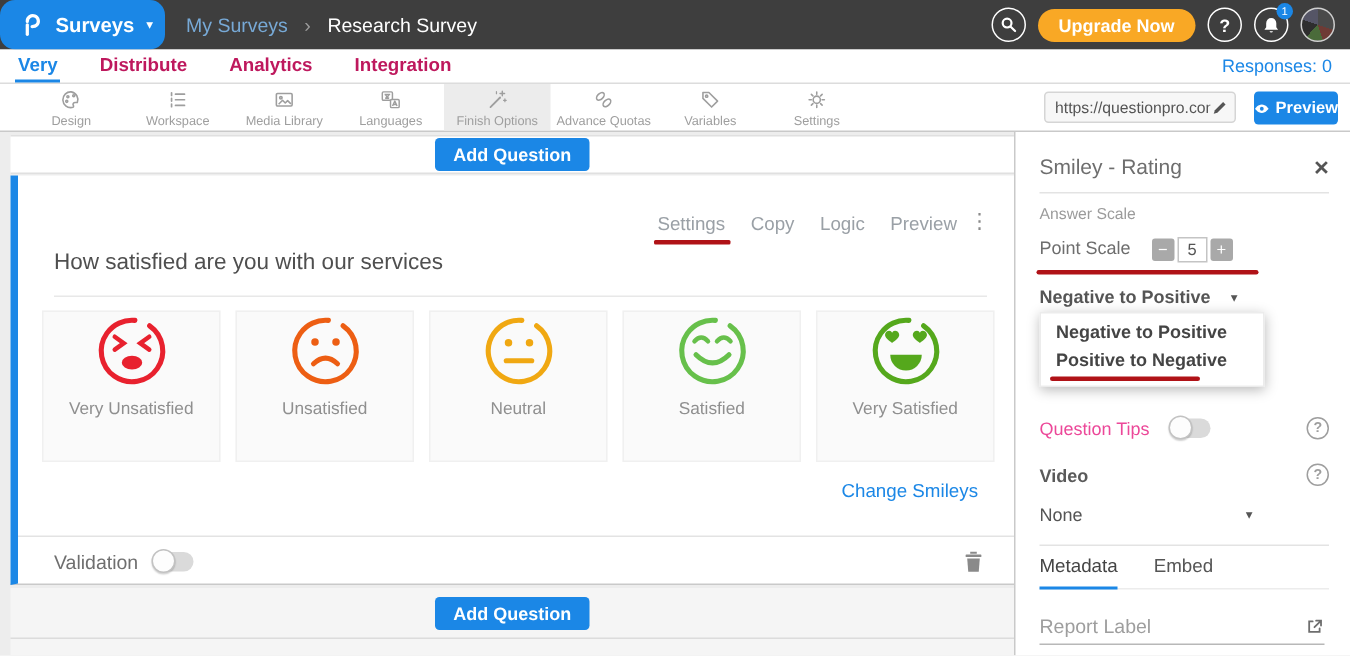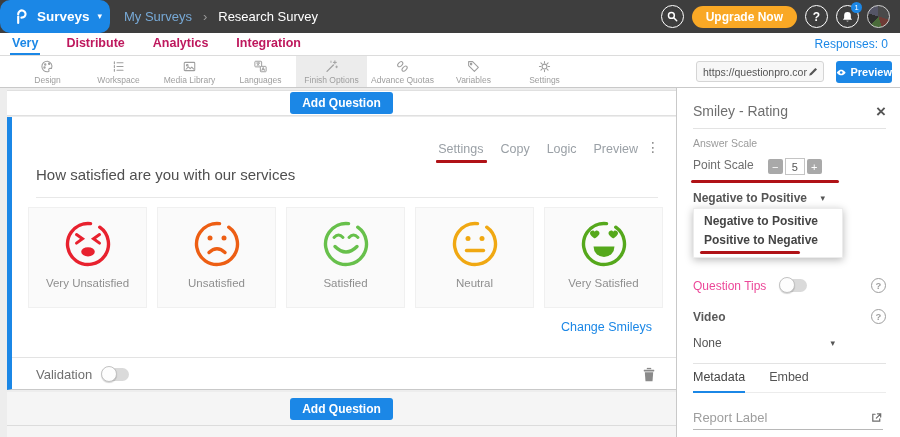--- a/index.html
+++ b/index.html
@@ -45,21 +45,21 @@
   .btn-add { background:#1b87e6; color:#fff; font-size:12px; font-weight:bold; padding:4px 12px; border-radius:3px; border:none; cursor:pointer; font-family:inherit; }
 
   .qcard { position:absolute; left:7px; top:29px; right:0; height:273px; background:#fff; border-left:5px solid #1b87e6; border-bottom:1px solid #c9c9c9; }
   .qtabs { position:absolute; top:25px; right:38px; display:flex; gap:17px; font-size:12.5px; color:#9aa0a6; }
   .qtab { cursor:pointer; position:relative; }
   .ann-under { position:absolute; left:-2px; right:-4px; bottom:-7px; height:3px; background:#b01217; border-radius:1px; }
   .kebab { position:absolute; top:22px; right:16px; font-size:14px; color:#8a8a8a; cursor:pointer; }
   .qtitle { position:absolute; top:49px; left:24px; font-size:15px; color:#4f4f4f; }
   .qtitle-line { position:absolute; top:80px; left:24px; right:18px; border-bottom:1px solid #e8e8e8; }
   .smiley-row { position:absolute; top:90px; left:16px; display:flex; gap:10px; }
-  .smiley-card { width:119px; height:101px; background:#fafafa; border:1px solid #f0f0f0; display:flex; flex-direction:column; align-items:center; padding-top:10px; cursor:pointer; }
+  .smiley-card { width:119px; height:101px; background:#fafafa; border:1px solid #f0f0f0; display:flex; flex-direction:column; align-items:center; cursor:pointer; }
   .smiley-label { margin-top:7px; font-size:11.5px; color:#8f8f8f; }
   .change-link { position:absolute; top:203px; right:24px; color:#1b87e6; font-size:12.5px; cursor:pointer; }
   .vdivider { position:absolute; top:240px; left:0; right:0; border-top:1px solid #e3e3e3; }
   .vrow { position:absolute; top:241px; left:0; right:0; height:32px; display:flex; align-items:center; padding:0 20px 0 24px; }
   .vlabel { font-size:13px; color:#6f6f6f; }
   .toggle { position:relative; width:27px; height:13px; background:#dadada; border-radius:7px; margin-left:10px; cursor:pointer; }
   .toggle .knob { position:absolute; left:-1px; top:-2px; width:16px; height:16px; background:#fdfdfd; border:1px solid #c2c2c2; border-radius:50%; box-shadow:0 1px 1px rgba(0,0,0,.18); }
   .trash { margin-left:auto; cursor:pointer; display:flex; }
 
   .band-bottom { position:absolute; left:7px; top:304px; right:0; height:45px; background:#f5f5f5; }
@@ -264,35 +264,35 @@
           <div class="smiley-card">
             <svg width="52" height="52" viewBox="0 0 52 52" fill="none" stroke="currentColor" stroke-width="3.4" stroke-linecap="round" style="color: rgb(237, 94, 19);">
               <circle cx="26" cy="26" r="20.5" stroke-dasharray="118 11" transform="rotate(-55 26 26)"></circle>
               <circle cx="19" cy="20" r="2.5" fill="currentColor" stroke="none"></circle>
                 <circle cx="33" cy="20" r="2.5" fill="currentColor" stroke="none"></circle>
               <path d="M18 34.5q8-7.5 16 0"></path>
             </svg>
             <span class="smiley-label">Unsatisfied</span>
           </div>
           <div class="smiley-card">
-            <svg width="52" height="52" viewBox="0 0 52 52" fill="none" stroke="currentColor" stroke-width="3.4" stroke-linecap="round" style="color: rgb(103, 192, 75);">
-              <circle cx="26" cy="26" r="20.5" stroke-dasharray="118 11" transform="rotate(-55 26 26)"></circle>
-              <path d="M14 19.5q4.5-5 9 0M29 19.5q4.5-5 9 0" stroke-width="3"></path>
-              <path d="M15 28.5q11 11 22 0"></path>
-            </svg>
-            <span class="smiley-label">Satisfied</span>
-          </div>
-          <div class="smiley-card">
             <svg width="52" height="52" viewBox="0 0 52 52" fill="none" stroke="currentColor" stroke-width="3.4" stroke-linecap="round" style="color: rgb(240, 168, 18);">
               <circle cx="26" cy="26" r="20.5" stroke-dasharray="118 11" transform="rotate(-55 26 26)"></circle>
               <circle cx="19" cy="20.5" r="2.5" fill="currentColor" stroke="none"></circle>
                 <circle cx="33" cy="20.5" r="2.5" fill="currentColor" stroke="none"></circle>
               <path d="M17.5 32.5h17"></path>
             </svg>
             <span class="smiley-label">Neutral</span>
+          </div>
+          <div class="smiley-card">
+            <svg width="52" height="52" viewBox="0 0 52 52" fill="none" stroke="currentColor" stroke-width="3.4" stroke-linecap="round" style="color: rgb(103, 192, 75);">
+              <circle cx="26" cy="26" r="20.5" stroke-dasharray="118 11" transform="rotate(-55 26 26)"></circle>
+              <path d="M14 19.5q4.5-5 9 0M29 19.5q4.5-5 9 0" stroke-width="3"></path>
+              <path d="M15 28.5q11 11 22 0"></path>
+            </svg>
+            <span class="smiley-label">Satisfied</span>
           </div>
           <div class="smiley-card">
             <svg width="52" height="52" viewBox="0 0 52 52" fill="none" stroke="currentColor" stroke-width="3.4" stroke-linecap="round" style="color: rgb(85, 168, 28);">
               <circle cx="26" cy="26" r="20.5" stroke-dasharray="118 11" transform="rotate(-55 26 26)"></circle>
               <path transform="translate(12 12.5) scale(0.95)" d="M5 8.5C5 8.5 0 5.5 0 3 0 1 1.6 0 3 0 4 0 4.6.6 5 1.4 5.4.6 6 0 7 0 8.4 0 10 1 10 3 10 5.5 5 8.5 5 8.5Z" fill="currentColor" stroke="none"></path>
               <path transform="translate(30.5 12.5) scale(0.95)" d="M5 8.5C5 8.5 0 5.5 0 3 0 1 1.6 0 3 0 4 0 4.6.6 5 1.4 5.4.6 6 0 7 0 8.4 0 10 1 10 3 10 5.5 5 8.5 5 8.5Z" fill="currentColor" stroke="none"></path>
               <path d="M15.5 28.5h21a10.5 10.5 0 0 1-21 0z" fill="currentColor" stroke="none"></path>
             </svg>
             <span class="smiley-label">Very Satisfied</span>
           </div>

